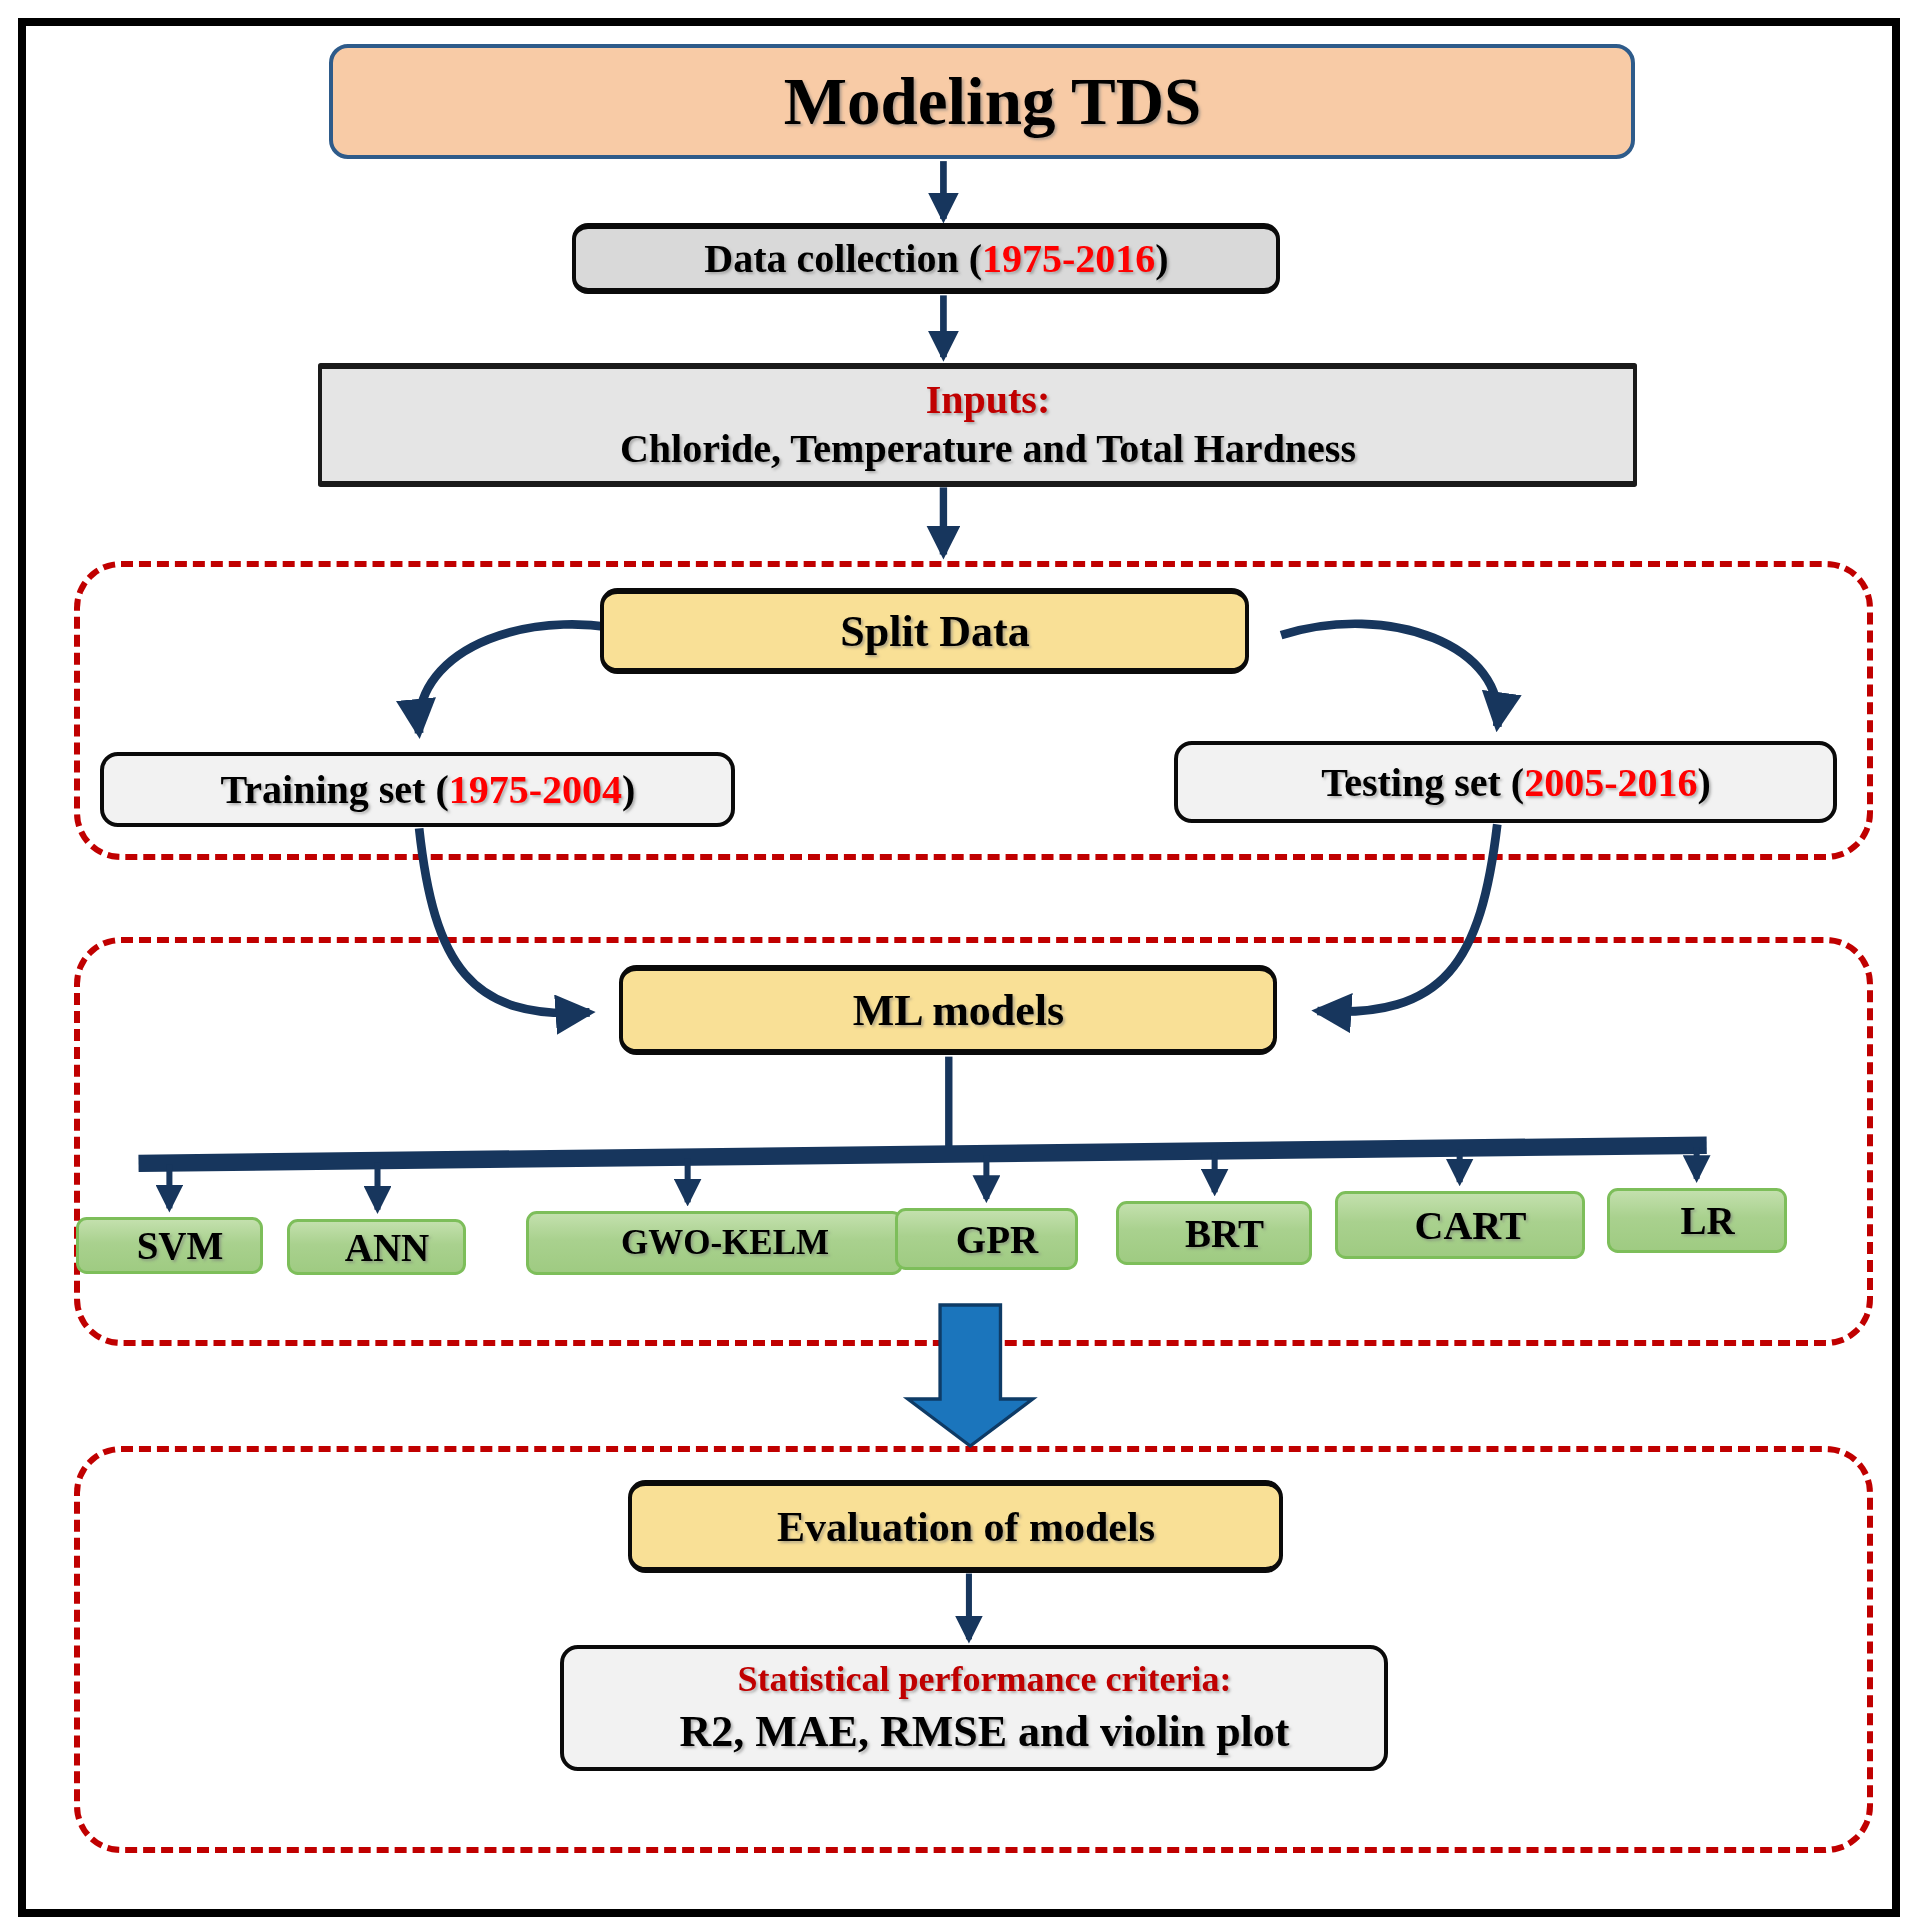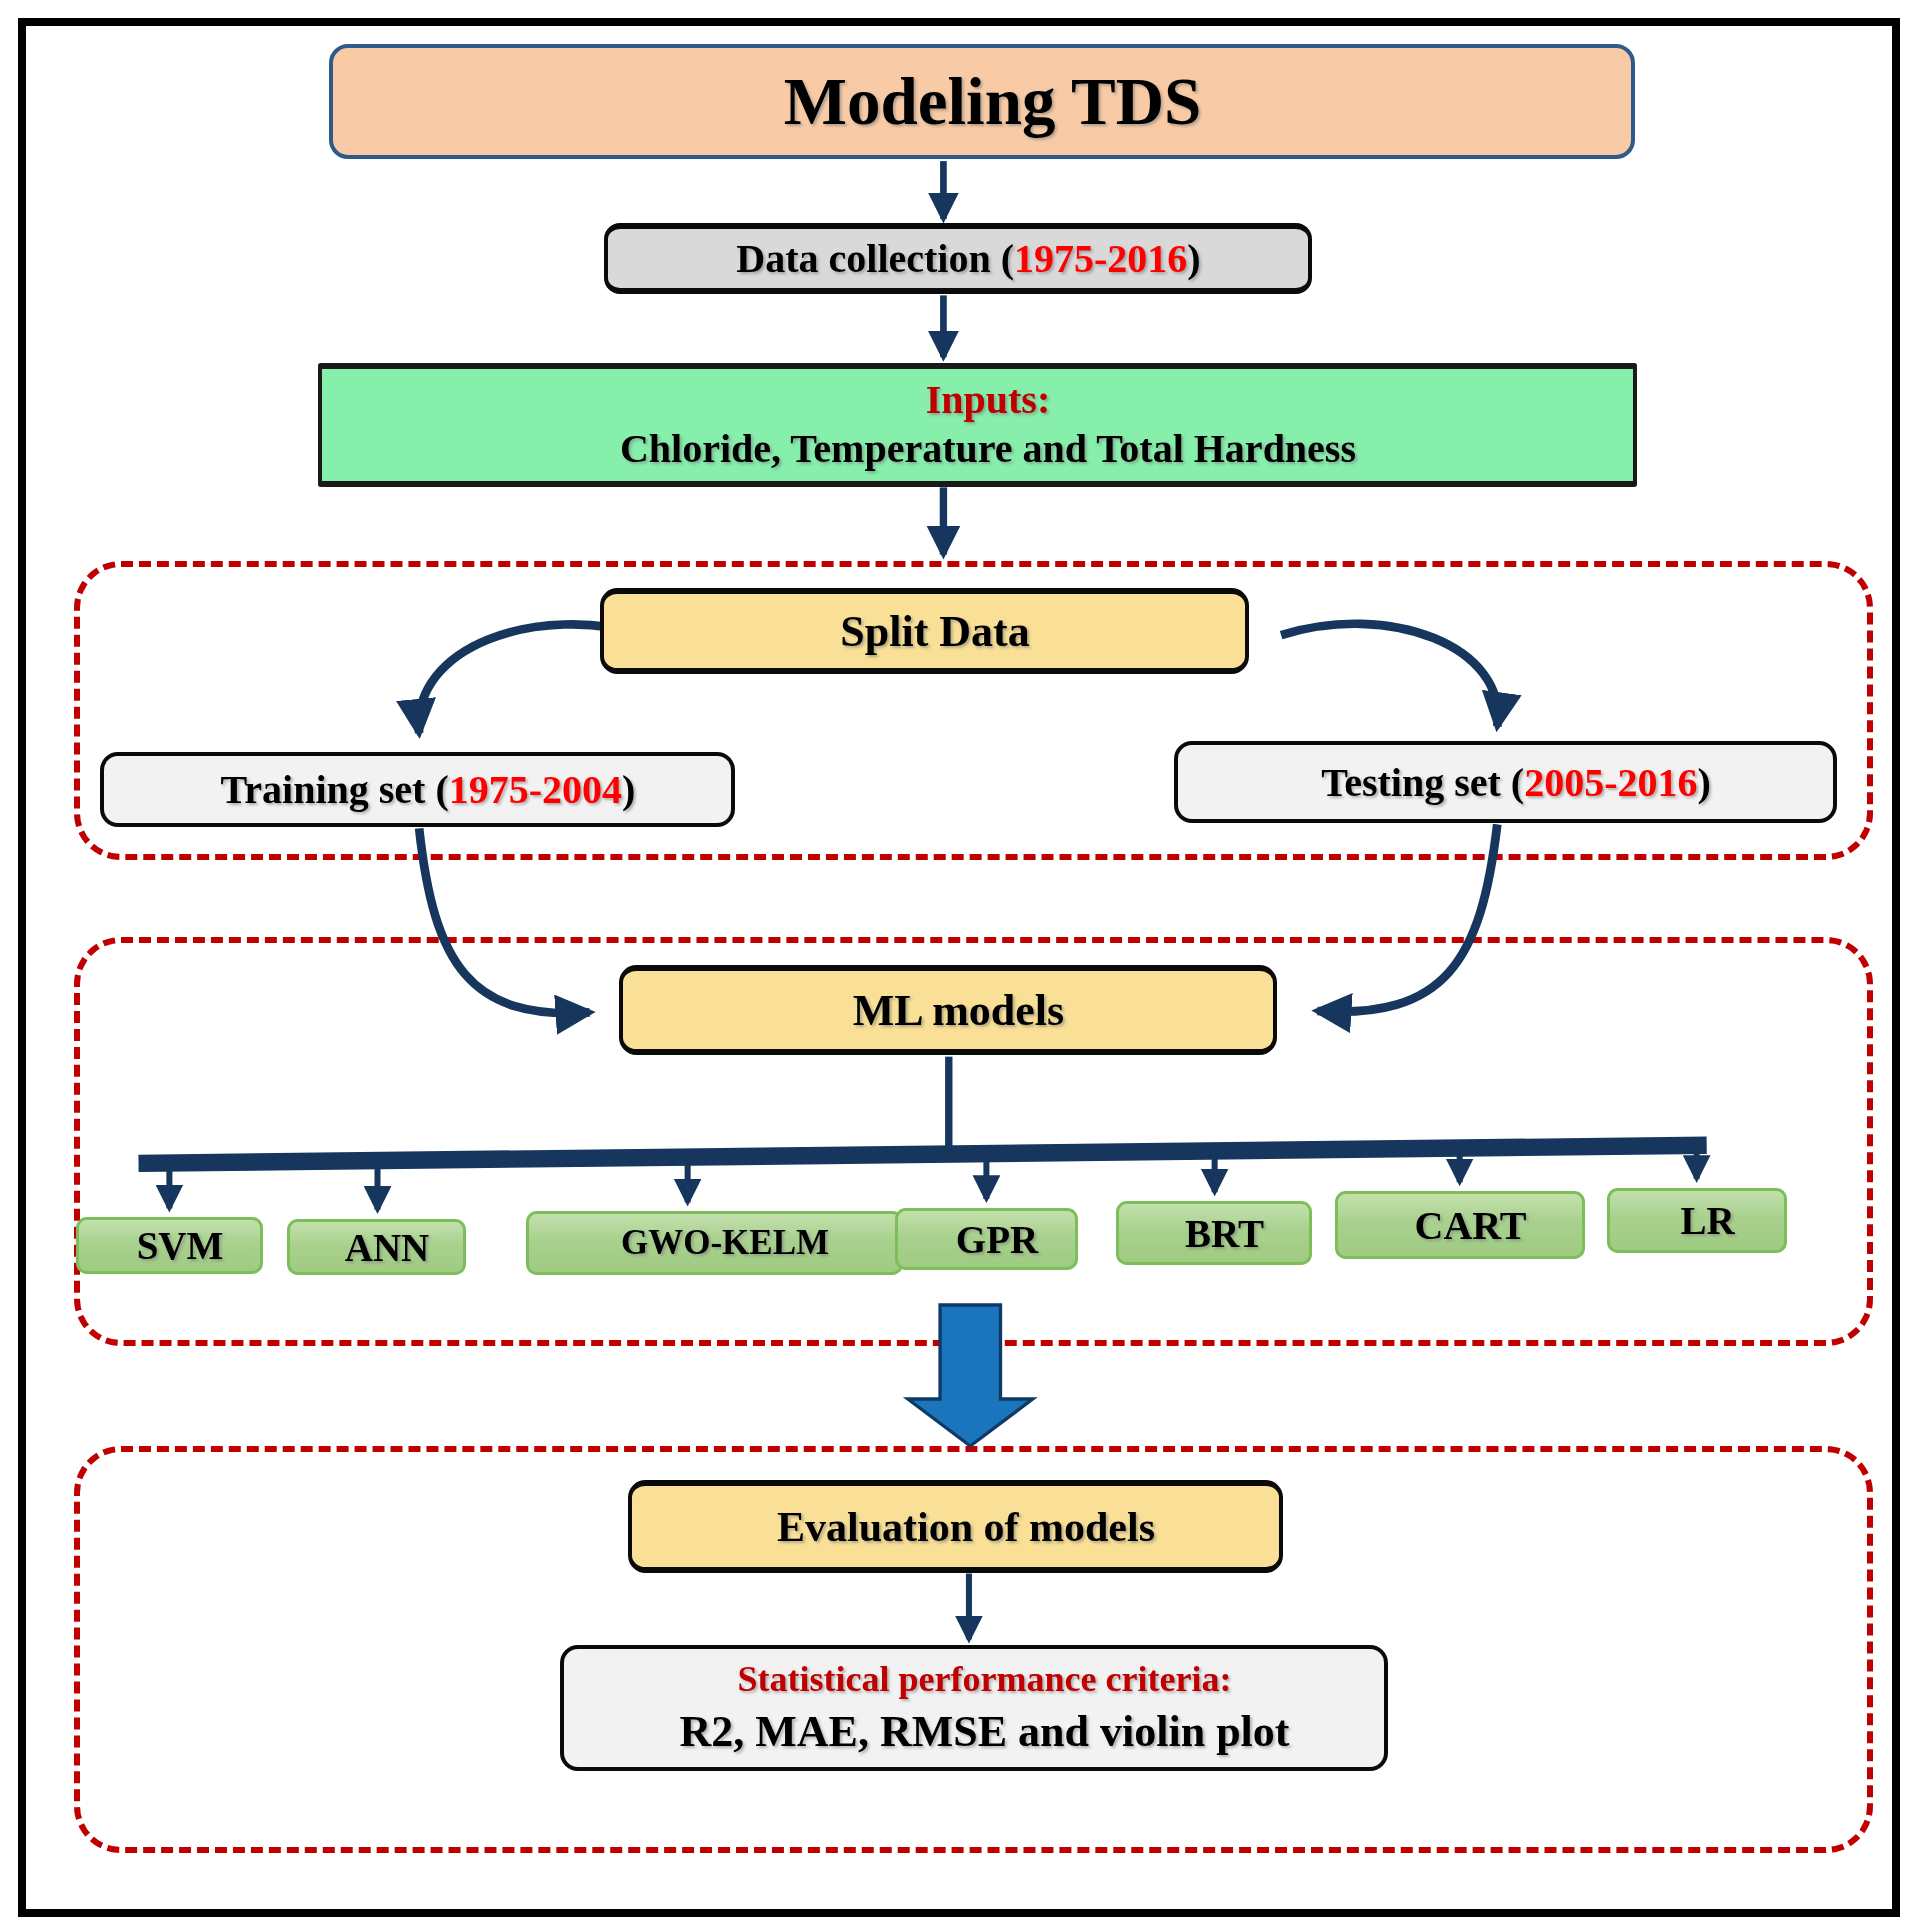--- a/index.html
+++ b/index.html
@@ -43,26 +43,26 @@
     font-size: 67px;
   }
   .gray-round {
     background: #D9D9D9;
     border: 4.7px solid #0a0a0a;
     border-top-width: 6.7px;
     border-bottom-width: 6.7px;
     border-radius: 16px;
   }
   .data-collection-box {
-    left: 604px; top: 223px; width: 708px; height: 71px;
+    left: 572px; top: 223px; width: 708px; height: 71px;
     font-size: 40px;
   }
   .inputs-box {
     left: 318px; top: 363px; width: 1319px; height: 124px;
-    background: #86efac;
+    background: #e5e5e5;
     border: 4.7px solid #1a1a1a;
     border-top-width: 6.7px;
     border-bottom-width: 6.7px;
     border-radius: 2.7px;
     font-size: 40px;
     line-height: 1.22;
   }
   .dashed-region {
     position: absolute;
     border: 6px dashed #C00000;

